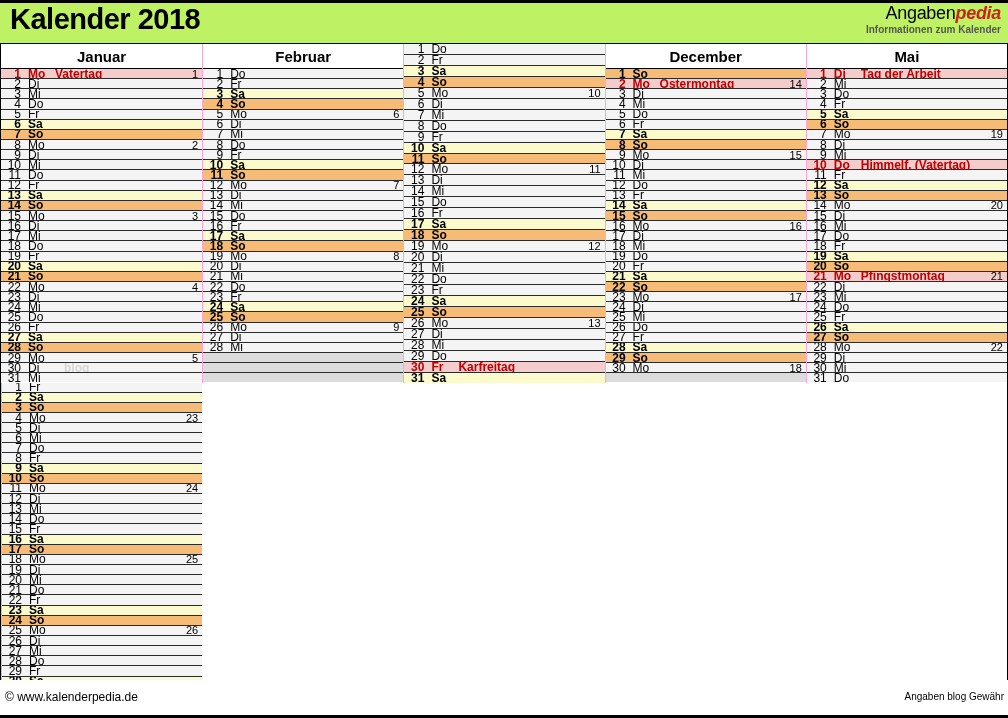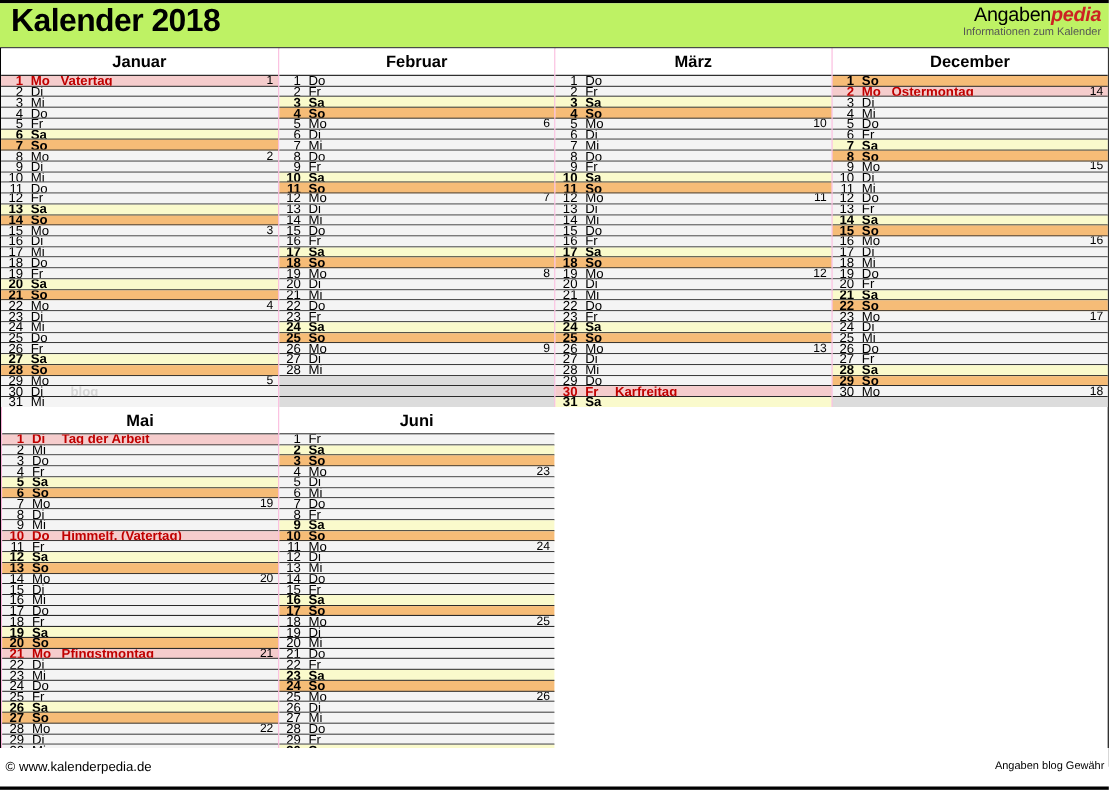--- a/index.html
+++ b/index.html
@@ -14,24 +14,24 @@
   }
   .topbar{position:absolute;top:0;left:0;right:0;height:3px;background:#000;}
   .titlebar{position:absolute;top:3px;left:0;right:0;height:40px;background:#bef264;}
   .page-title{
     position:absolute;left:10px;top:0px;font-size:29px;font-weight:bold;
     letter-spacing:-0.5px;white-space:nowrap;
   }
   .logo{position:absolute;right:7px;top:1px;text-align:right;line-height:1.1;}
   .logo-line1{font-size:18px;letter-spacing:-0.3px;}
   .logo-line1 .pedia{color:var(--logo-red);font-weight:bold;font-style:italic;}
-  .logo-line2{font-size:10px;color:#555;}
+  .logo-line2{font-size:10px;color:#555;font-weight:bold;}
   .calendar{
     position:absolute;top:43px;left:0;right:0;bottom:21px;
-    display:grid;grid-template-columns:repeat(4,1fr);
+    display:grid;grid-template-columns:repeat(5,1fr);
     border:1px solid #000;background:#fff;
   }
   .month{display:flex;flex-direction:column;border-left:1px solid #f9a8d4;min-width:0;}
   .month:first-child{border-left:none;}
   .mh{
     flex:0 0 25px;display:flex;align-items:center;justify-content:center;
     font-weight:bold;font-size:15px;background:#fff;border-bottom:1px solid #000;
   }
   .day{
     flex:1 1 0;display:flex;align-items:center;min-height:0;
@@ -322,21 +322,20 @@
       </div>
       <div class="day">
         <span class="num">28</span>
         <span class="wd">Mi</span>
       </div>
       <div class="day empty"></div>
       <div class="day empty"></div>
       <div class="day empty"></div>
     </div>
     <div class="month">
-      <div class="mh">März</div>
       <div class="day">
         <span class="num">1</span>
         <span class="wd">Do</span>
       </div>
       <div class="day">
         <span class="num">2</span>
         <span class="wd">Fr</span>
       </div>
       <div class="day sa">
         <span class="num">3</span>
@@ -718,21 +717,20 @@
       <div class="day">
         <span class="num">30</span>
         <span class="wd">Mi</span>
       </div>
       <div class="day">
         <span class="num">31</span>
         <span class="wd">Do</span>
       </div>
     </div>
     <div class="month">
-      <div class="mh">Juni</div>
       <div class="day">
         <span class="num">1</span>
         <span class="wd">Fr</span>
       </div>
       <div class="day sa">
         <span class="num">2</span>
         <span class="wd">Sa</span>
       </div>
       <div class="day so">
         <span class="num">3</span>

